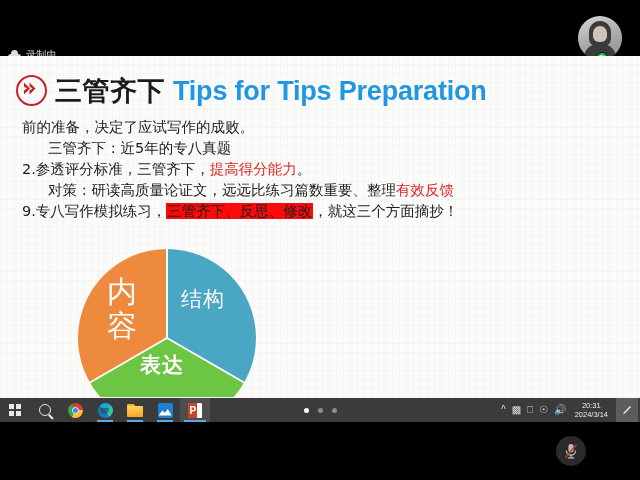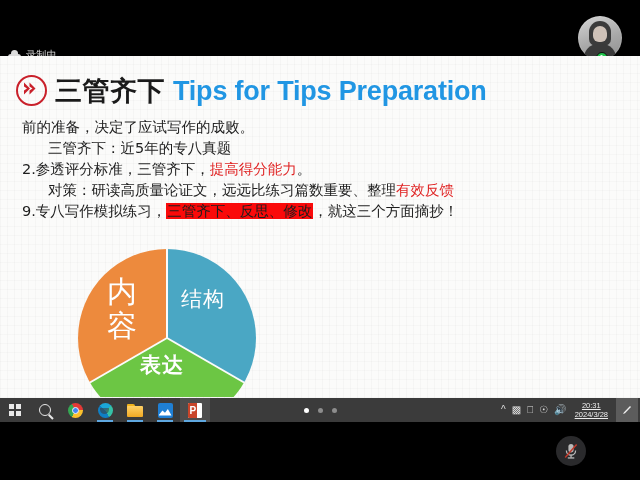--- a/index.html
+++ b/index.html
@@ -481,21 +481,20 @@
     font-size: 10px;
     line-height: 10px;
   }
   .tray-clock {
     text-align: center;
     color: #ededed;
     font-size: 7.5px;
     line-height: 9px;
     font-family: "Liberation Sans", sans-serif;
     padding: 0 2px;
-    text-decoration: underline;
   }
   .tb-corner {
     width: 22px;
     height: 24px;
     background: #5c5c5c;
     display: flex;
     align-items: center;
     justify-content: center;
   }
   .tb-corner svg { display: block; }
@@ -613,21 +612,21 @@
     </div>
 
     <div class="tb-right">
       <span class="tray-ico">^</span>
       <span class="tray-ico">▩</span>
       <span class="tray-ico">⎕</span>
       <span class="tray-ico">☉</span>
       <span class="tray-ico">🔊</span>
       <span class="tray-clock">
         <span>20:31</span><br>
-        <span>2024/3/28</span>
+        <span>2024/3/14</span>
       </span>
       <span class="tb-corner">
         <svg width="12" height="12" viewBox="0 0 12 12">
           <path d="M2 10 L4 9.2 L10 3 L9 2 L3 8.2 Z" fill="#efefef"></path>
         </svg>
       </span>
     </div>
   </div>
 
   <div id="bottombar">

